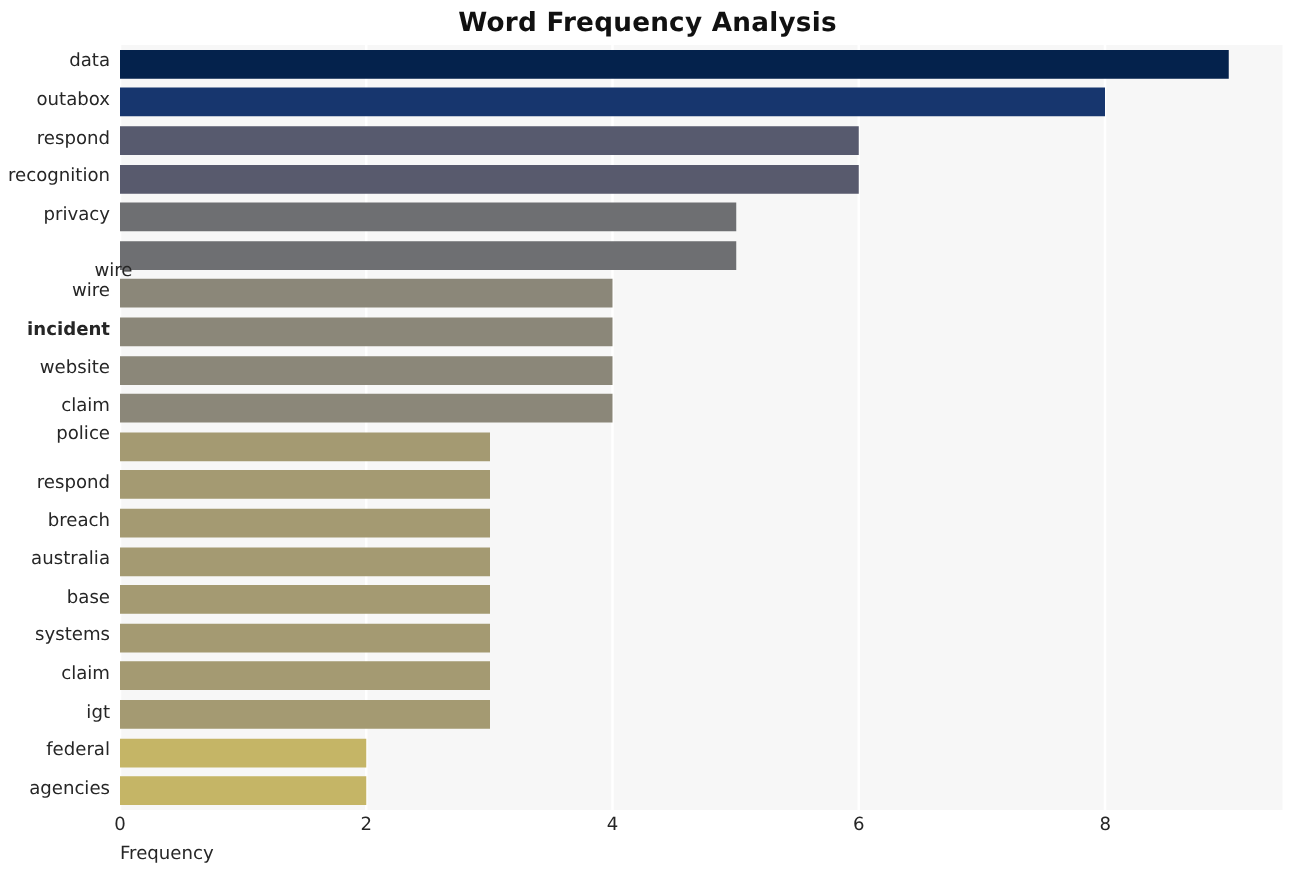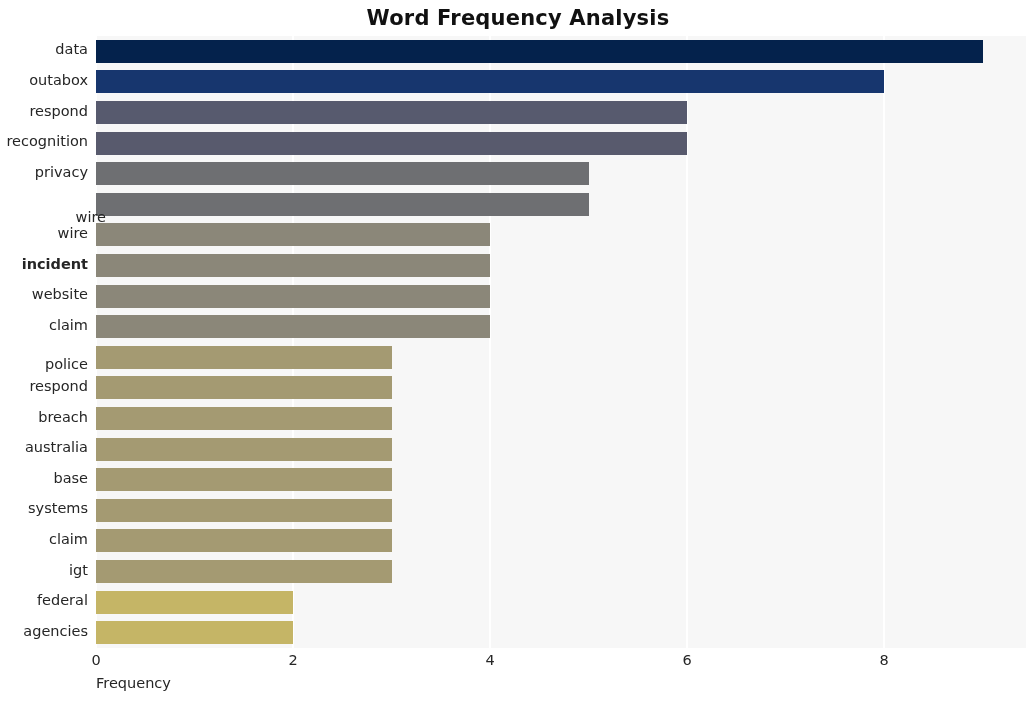--- a/index.html
+++ b/index.html
@@ -192,21 +192,21 @@
       <div class="ytick" style="top: 5.3px;">data</div>
       <div class="ytick" style="top: 35.9px;">outabox</div>
       <div class="ytick" style="top: 66.5px;">respond</div>
       <div class="ytick" style="top: 97.1px;">recognition</div>
       <div class="ytick" style="top: 127.7px;">privacy</div>
       <div class="ytick" style="top: 173px; margin-left: 18px;">wire</div>
       <div class="ytick" style="top: 188.9px;">wire</div>
       <div class="ytick" style="top: 219.5px; font-weight: bold;">incident</div>
       <div class="ytick" style="top: 250.1px;">website</div>
       <div class="ytick" style="top: 280.7px;">claim</div>
-      <div class="ytick" style="top: 320px;">police</div>
+      <div class="ytick" style="top: 303px;">police</div>
       <div class="ytick" style="top: 341.9px;">respond</div>
       <div class="ytick" style="top: 372.5px;">breach</div>
       <div class="ytick" style="top: 403.1px;">australia</div>
       <div class="ytick" style="top: 433.7px;">base</div>
       <div class="ytick" style="top: 464.3px;">systems</div>
       <div class="ytick" style="top: 494.9px;">claim</div>
       <div class="ytick" style="top: 525.5px;">igt</div>
       <div class="ytick" style="top: 556.1px;">federal</div>
       <div class="ytick" style="top: 586.7px;">agencies</div>
     </div>

